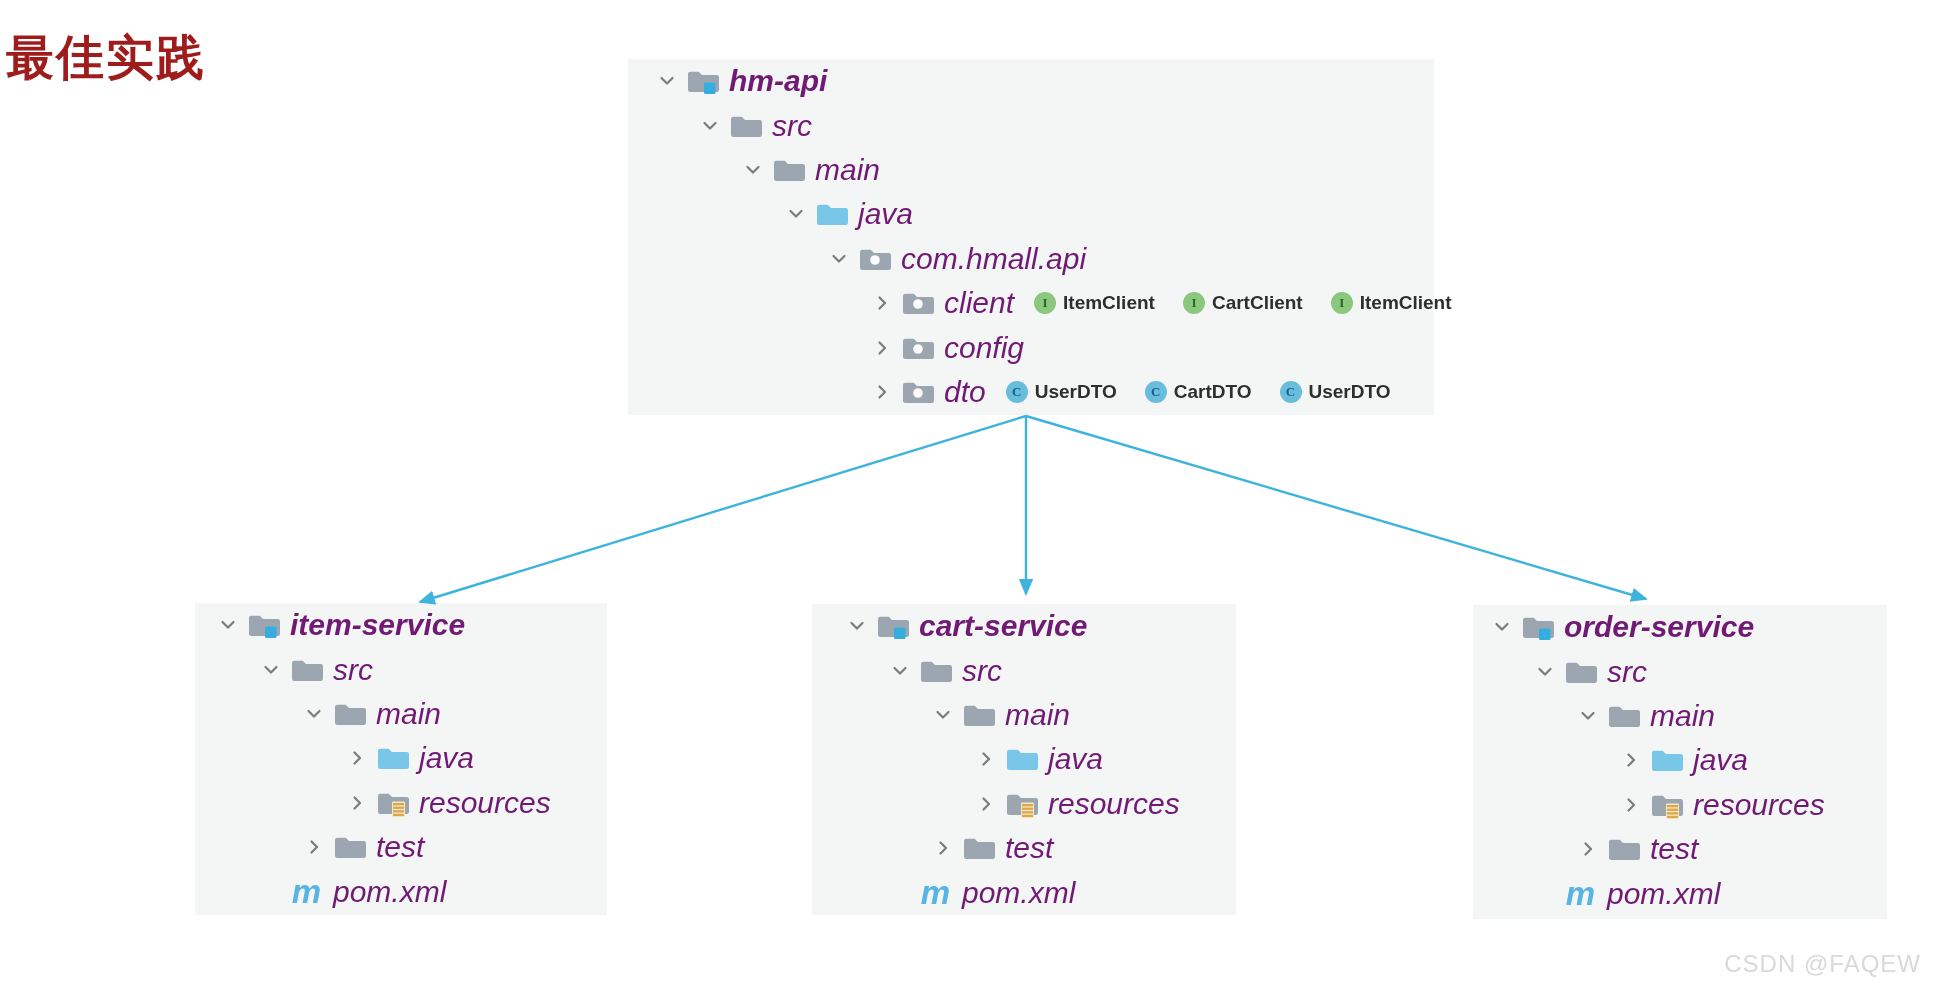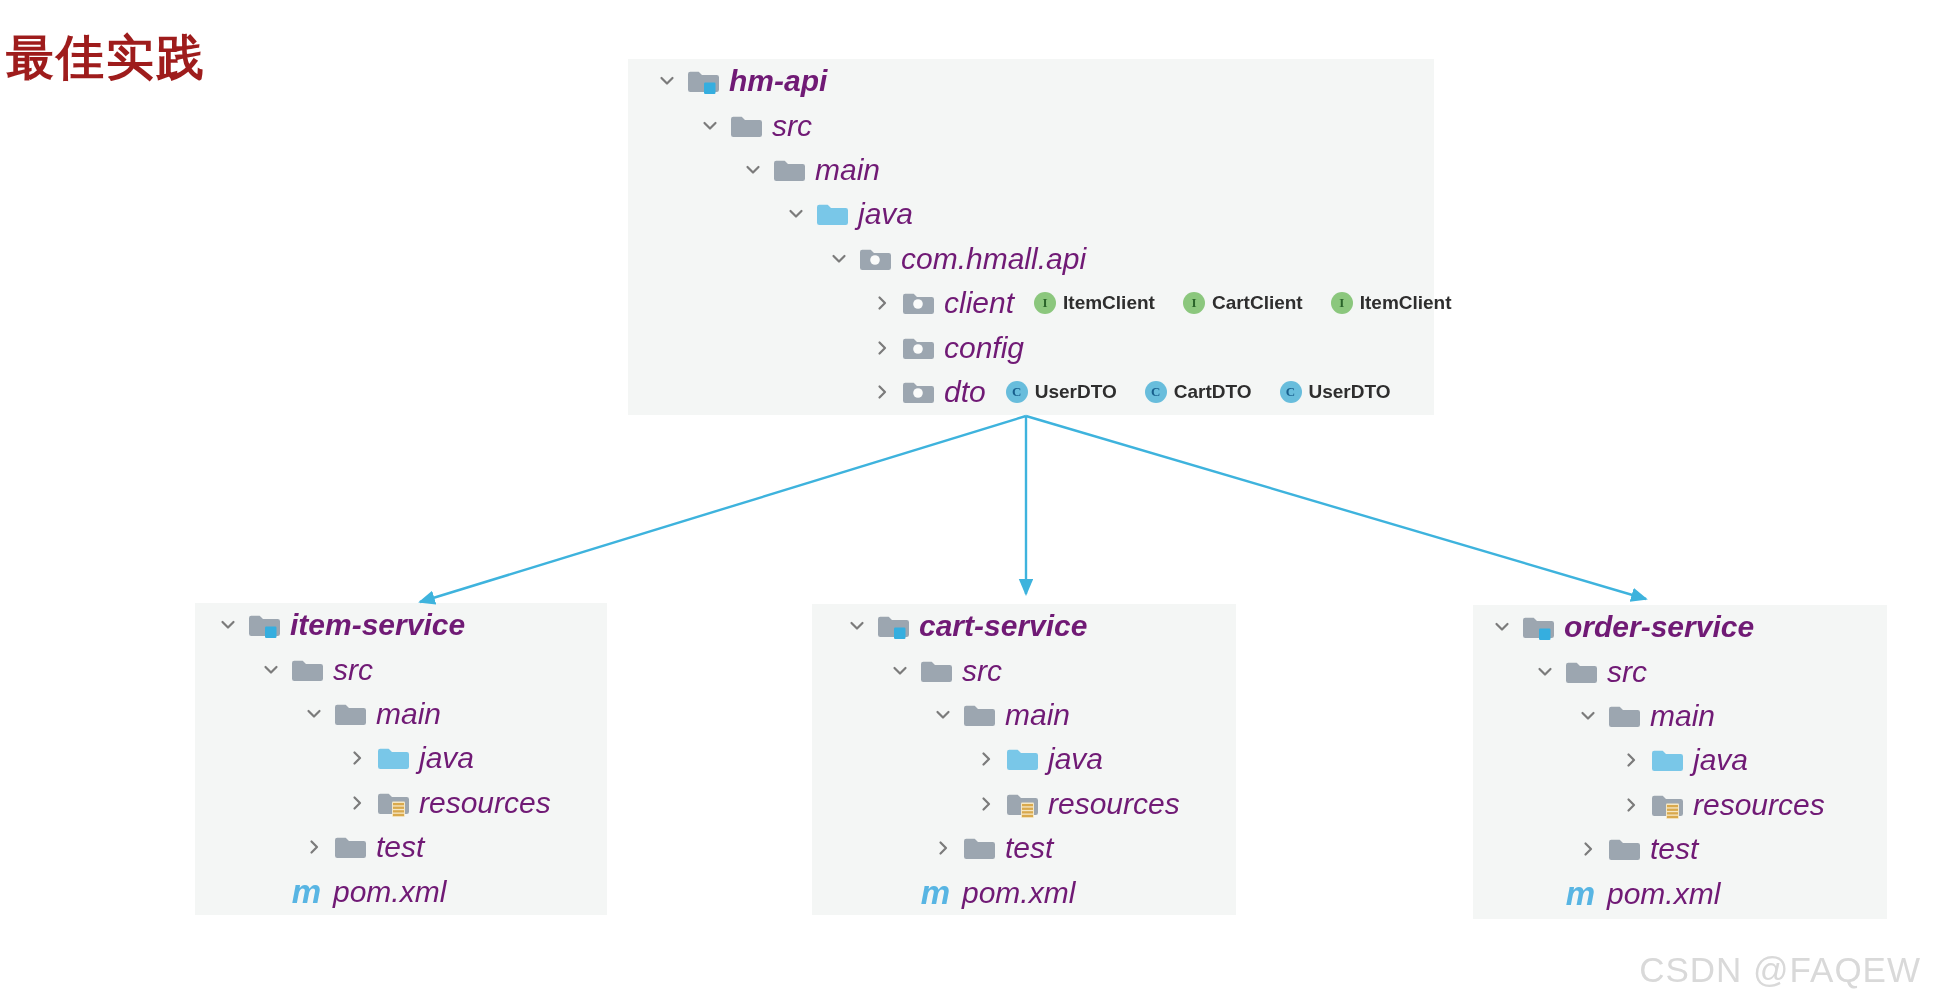--- a/index.html
+++ b/index.html
@@ -82,21 +82,21 @@
   }
   .arrows {
     position: absolute;
     left: 0; top: 0;
     pointer-events: none;
   }
   .watermark {
     position: absolute;
     right: 16px;
     top: 950px;
-    font-size: 35px;
+    font-size: 24px;
     color: #D9D9D9;
     letter-spacing: 1px;
   }
 </style>
 </head>
 <body>
 
 <div class="page-title">最佳实践</div>
 
 <div class="panel" id="panel-hm-api">

